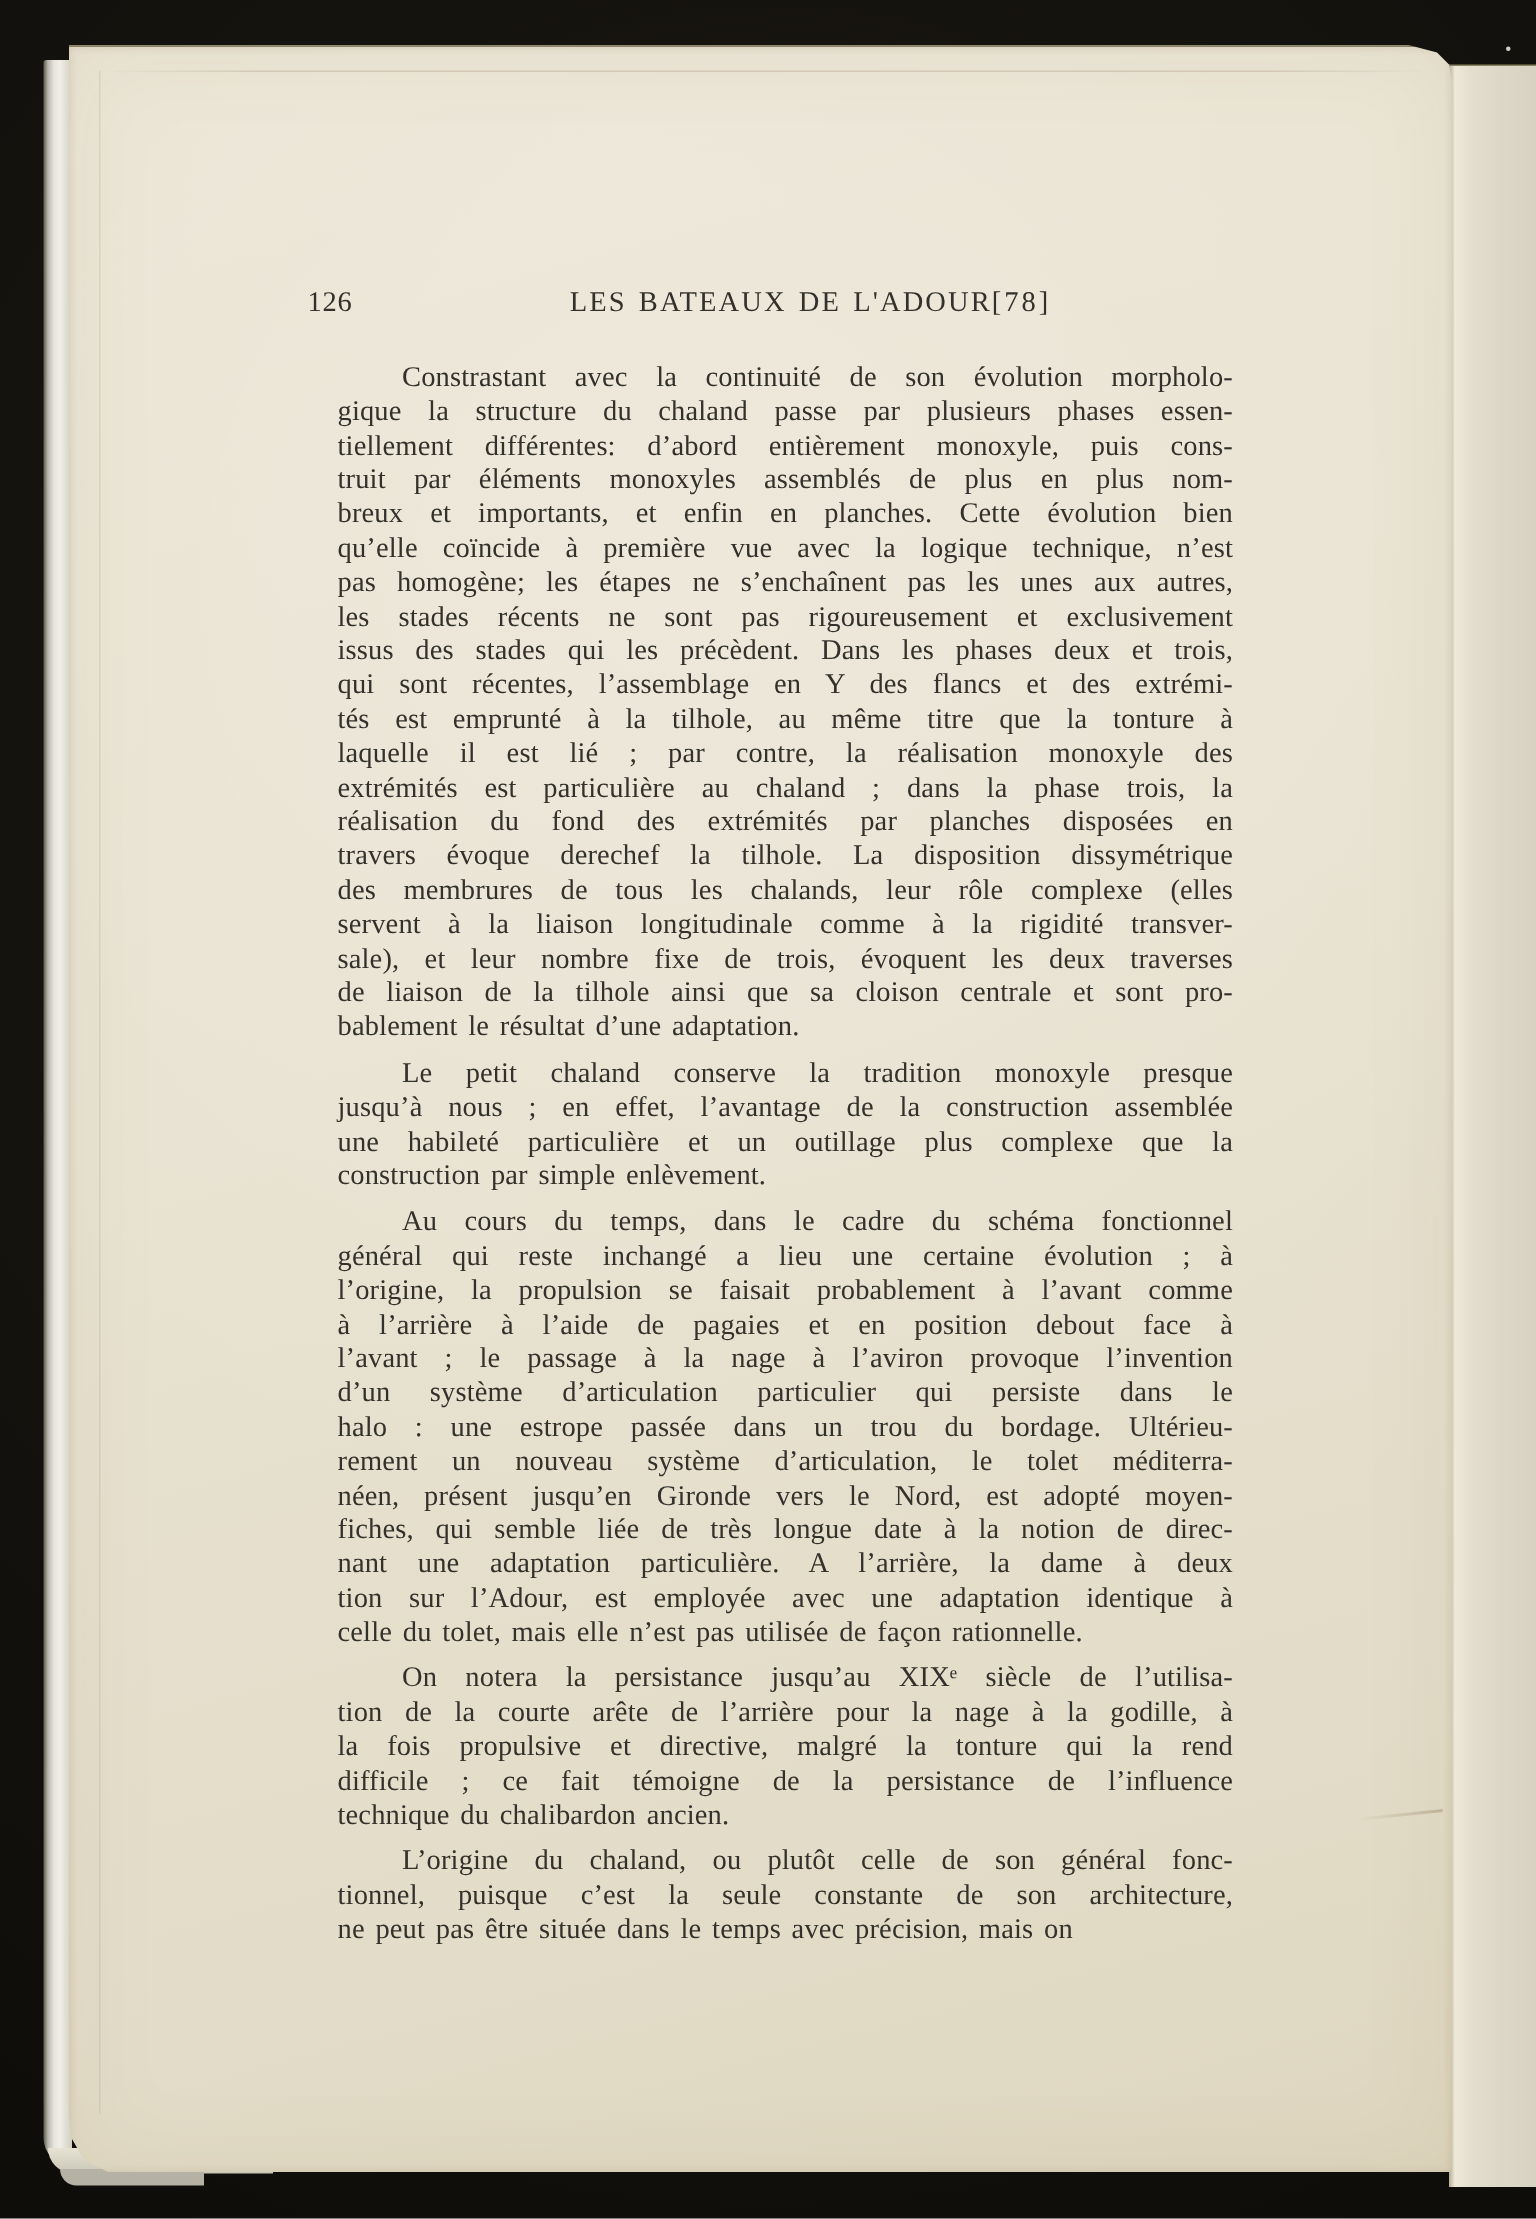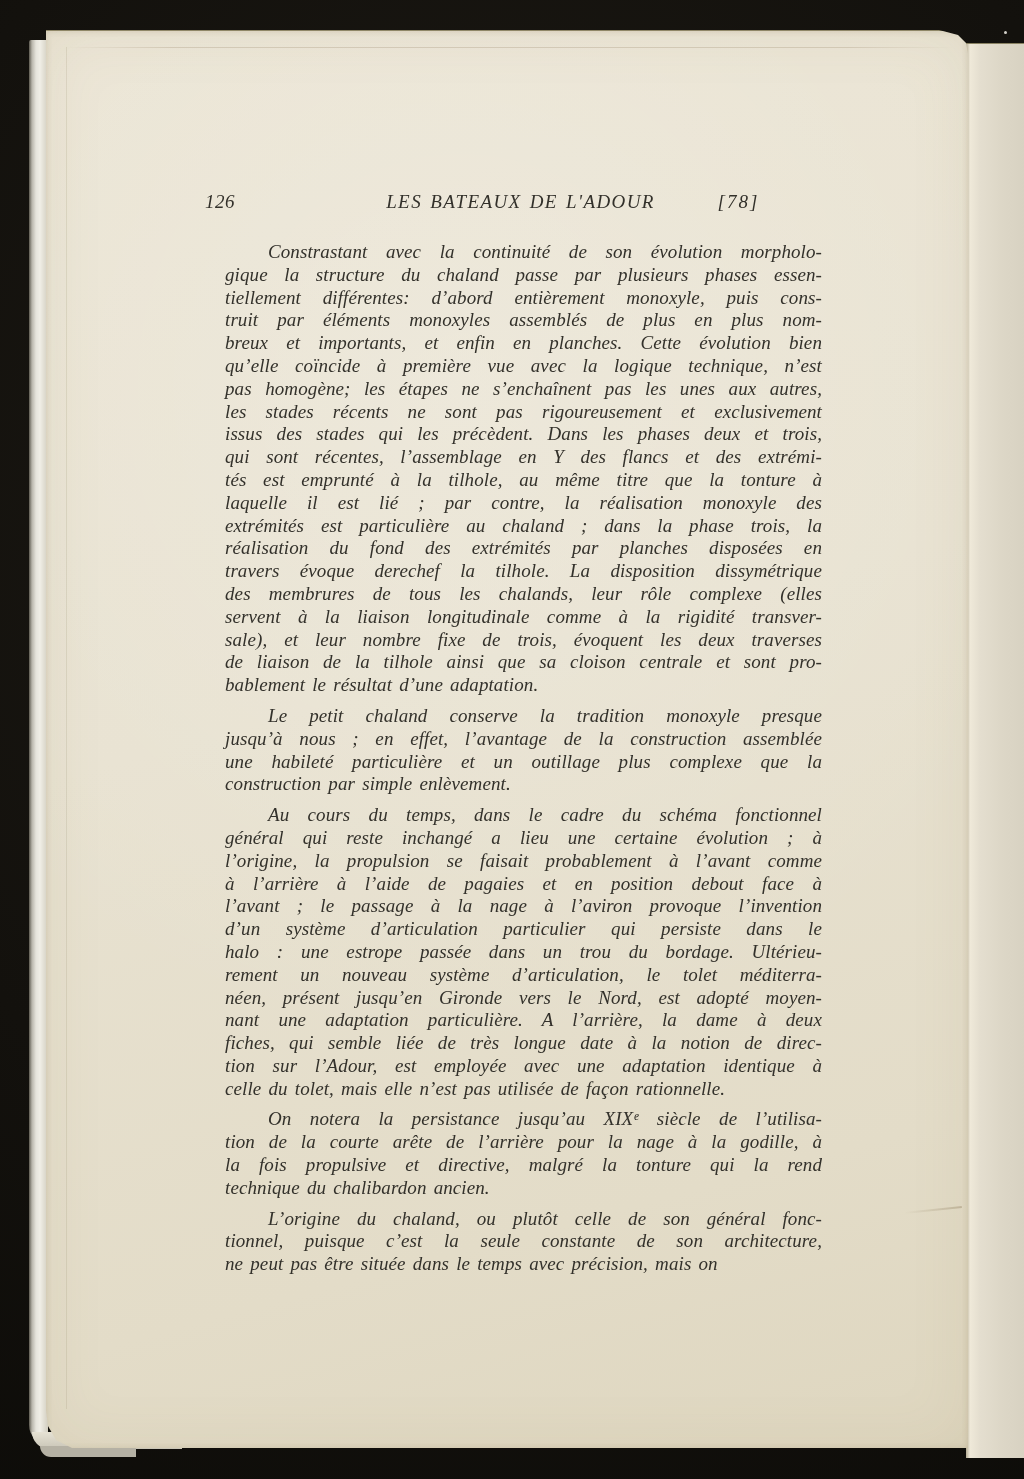--- a/index.html
+++ b/index.html
@@ -2,21 +2,21 @@
 <html><head>
 <meta charset="utf-8">
 <style>
   html, body { margin: 0; padding: 0; }
   body {
     width: 1024px; height: 1479px;
     overflow: hidden; position: relative;
     background: radial-gradient(120% 90% at 50% 35%, #1d1a14 0%, #13110d 55%, #0b0a07 100%);
     font-family: "Liberation Serif", "DejaVu Serif", serif;
   }
-  .photo { position: absolute; inset: 0; font-style: italic; }
+  .photo { position: absolute; inset: 0; }
 
   
   .stack-left {
     position: absolute; left: 29px; top: 40px; width: 19px; height: 1404px;
     background: linear-gradient(to right, #5c594f 0px, #b9b6ac 3px, #e6e4dc 7px, #f0eee6 11px, #d2cec0 19px);
     border-radius: 3px 0 0 30px;
   }
   .stack-corner1 {
     position: absolute; left: 32px; top: 1432px; width: 150px; height: 17px;
     background: linear-gradient(to bottom, #e6e2d4, #c9c5b7);
@@ -63,21 +63,21 @@
     background: #f4f2ea; border-radius: 50%; opacity: .85; }
 
   
   .page-header {
     position: absolute; top: 160px; left: 159px; width: 617px;
     display: grid; grid-template-columns: 1fr auto 1fr; align-items: baseline;
     color: #33312b; font-size: 19px;
   }
   .page-number { text-align: left; letter-spacing: 0.5px; }
   .running-title { text-align: right; letter-spacing: 1.4px; word-spacing: 2px; margin-left: 14px; }
-  .folio-ref { text-align: center; letter-spacing: 2px; }
+  .folio-ref { text-align: left; letter-spacing: 2px; }
 
   .page-body {
     position: absolute; top: 210px; left: 159px; width: 617px;
     color: #33312b; font-size: 19px; line-height: 22.8px;
     word-spacing: 0.12em; letter-spacing: 0.1px;
   }
   .para { margin: 0 0 0 0; }
   .para + .para { margin-top: 8px; }
   .line { text-align: justify; text-align-last: justify; white-space: normal; margin-left: 20px; }
   .line.last { text-align-last: left; }
@@ -136,29 +136,30 @@
         <div class="para">
           <div class="line first">Au cours du temps, dans le cadre du schéma fonctionnel</div>
           <div class="line">général qui reste inchangé a lieu une certaine évolution ; à</div>
           <div class="line">l’origine, la propulsion se faisait probablement à l’avant comme</div>
           <div class="line">à l’arrière à l’aide de pagaies et en position debout face à</div>
           <div class="line">l’avant ; le passage à la nage à l’aviron provoque l’invention</div>
           <div class="line">d’un système d’articulation particulier qui persiste dans le</div>
           <div class="line">halo : une estrope passée dans un trou du bordage. Ultérieu-</div>
           <div class="line">rement un nouveau système d’articulation, le tolet méditerra-</div>
           <div class="line">néen, présent jusqu’en Gironde vers le Nord, est adopté moyen-</div>
+          <div class="line">fiches, qui semble liée de très longue date à la notion de direc-</div>
           <div class="line">nant une adaptation particulière. A l’arrière, la dame à deux</div>
-          <div class="line">fiches, qui semble liée de très longue date à la notion de direc-</div>
           <div class="line">tion sur l’Adour, est employée avec une adaptation identique à</div>
           <div class="line last">celle du tolet, mais elle n’est pas utilisée de façon rationnelle.</div>
         </div>
         <div class="para">
           <div class="line first">On notera la persistance jusqu’au XIXᵉ siècle de l’utilisa-</div>
           <div class="line">tion de la courte arête de l’arrière pour la nage à la godille, à</div>
           <div class="line">la fois propulsive et directive, malgré la tonture qui la rend</div>
+          <div class="line">difficile ; ce fait témoigne de la persistance de l’influence</div>
           <div class="line last">technique du chalibardon ancien.</div>
         </div>
         <div class="para">
           <div class="line first">L’origine du chaland, ou plutôt celle de son général fonc-</div>
           <div class="line">tionnel, puisque c’est la seule constante de son architecture,</div>
           <div class="line last">ne peut pas être située dans le temps avec précision, mais on</div>
         </div>
       </div>
   </div>
 </div>

